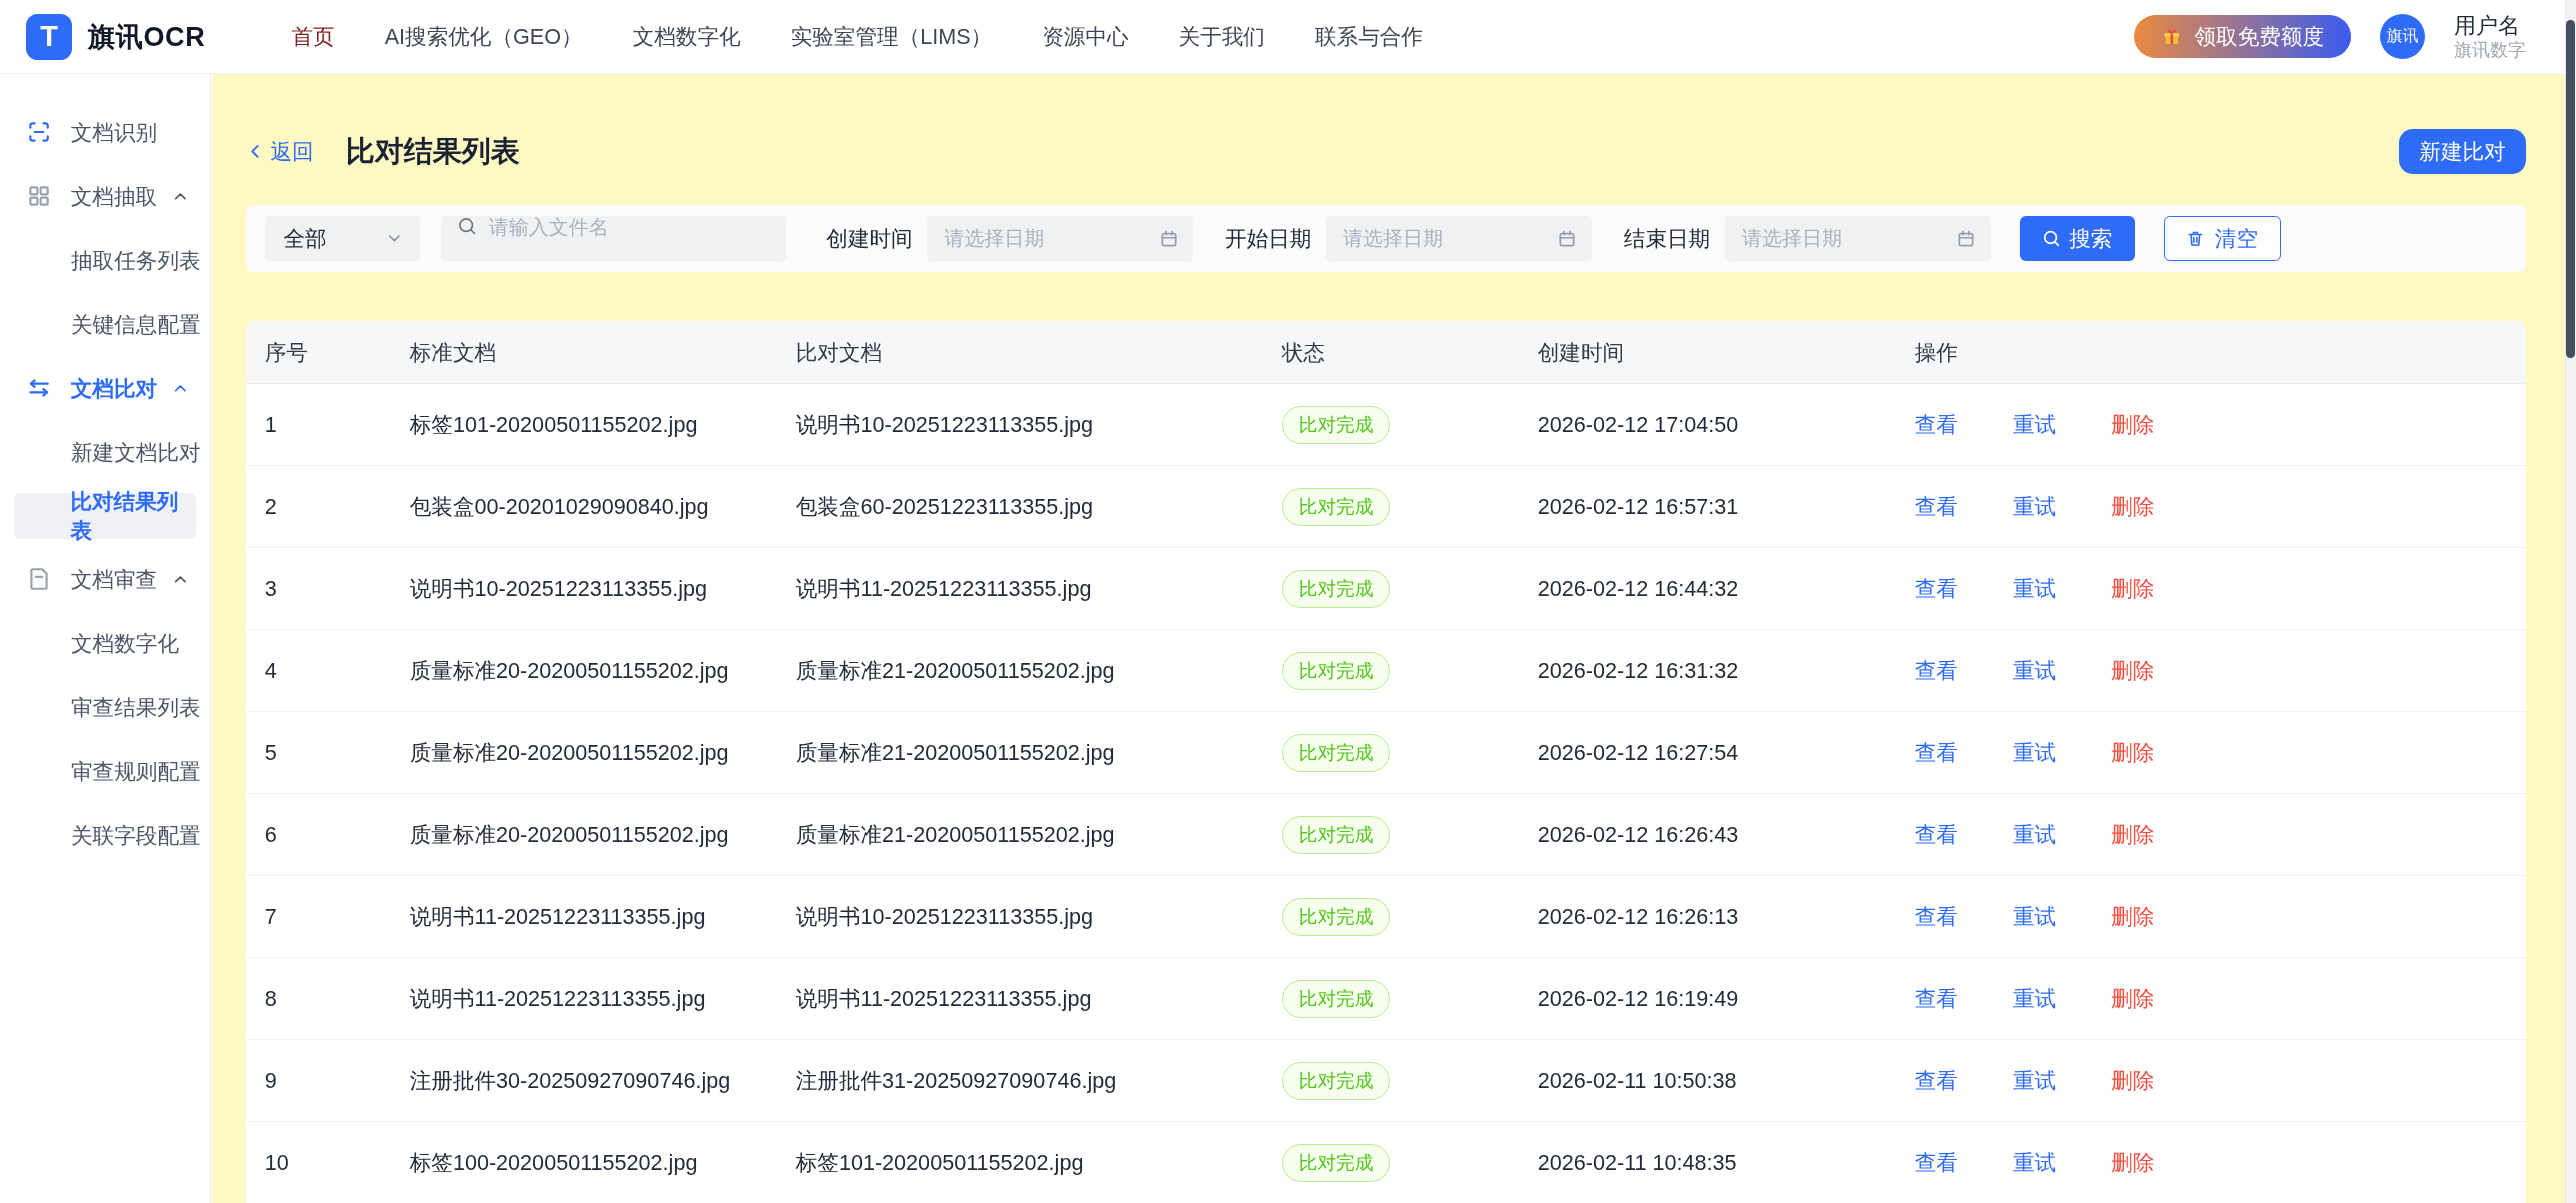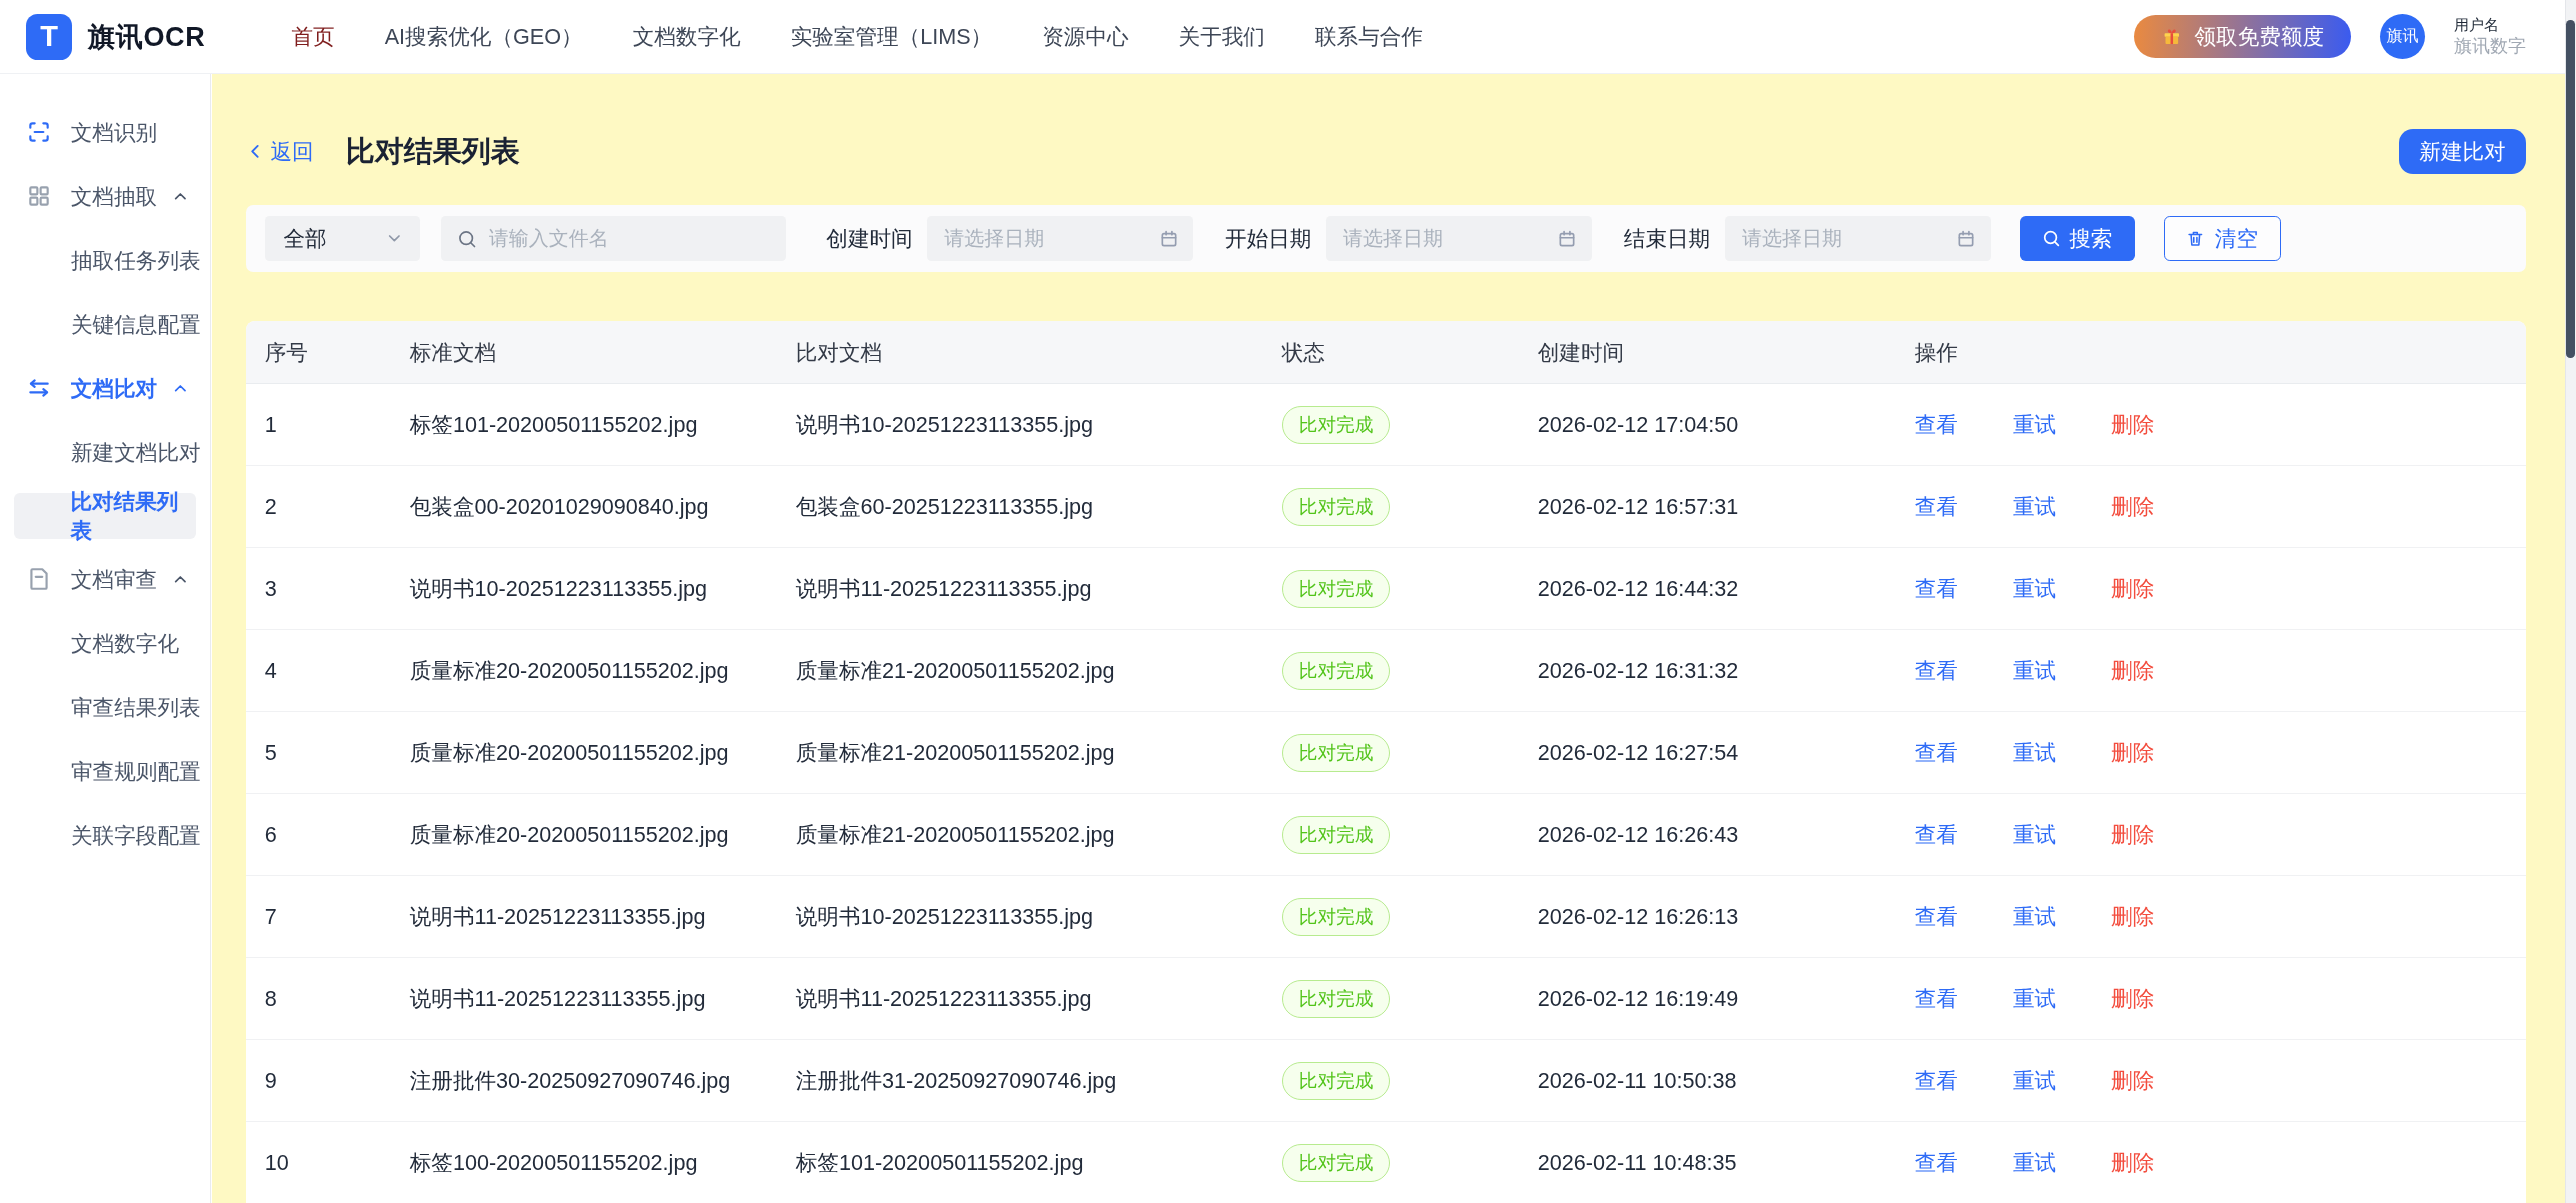--- a/index.html
+++ b/index.html
@@ -15,21 +15,21 @@
   .nav { display:flex; align-items:center; gap:50px; margin-left:86px; font-size:21.6px; color:#3d4656; }
   .nav-item { cursor:pointer; white-space:nowrap; }
   .nav-item.active { color:#7f1d1d; font-weight:500; }
   .topbar-right { margin-left:auto; margin-right:50px; display:flex; align-items:center; gap:29px; }
   .promo-btn { height:43px; padding:0 27px; border-radius:719px; border:none; cursor:pointer;
     background:linear-gradient(92deg,#ea8a40 0%,#3a5bf0 100%); color:#fff; font-size:21.6px;
     display:flex; align-items:center; gap:11.5px; font-family:inherit; }
   .avatar { width:45px; height:45px; border-radius:50%; background:#2e6bf6; color:#fff; font-size:16px;
     display:flex; align-items:center; justify-content:center; flex:none; cursor:pointer; }
   .user-meta { display:flex; flex-direction:column; line-height:1.25; }
-  .user-name { font-size:15px; color:#1f2937; font-weight:500; }
+  .user-name { font-size:22px; color:#1f2937; font-weight:500; }
   .user-org { font-size:18px; color:#a0a8b3; }
 
   
   .scroll-track { position:absolute; right:0; top:0; width:11.5px; height:1203px; background:#f2f3f5;
     border-left:0.7px solid #e4e6ea; z-index:20; }
   .scroll-thumb { position:absolute; right:1.4px; top:20px; width:8.6px; height:338px; border-radius:4.3px; background:#445062; }
 
   
   .sidebar { position:absolute; left:0; top:74px; width:211px; height:1129px; background:#fff;
     border-right:1.4px solid #e9ebef; padding-top:26px; }
@@ -49,21 +49,21 @@
   .page-title { font-size:29px; font-weight:700; color:#1a2233; margin-left:32px; }
   .new-btn { margin-left:auto; width:127px; height:45px; border:none; border-radius:14px; background:#2e6bf6;
     color:#fff; font-size:21.6px; cursor:pointer; font-family:inherit; }
 
   
   .filter-card { margin-top:31px; height:67px; border-radius:7.2px; background:#fbfbfc;
     display:flex; align-items:center; padding:0 18.7px; }
   .f-select { width:155px; height:45px; border-radius:4.3px; background:#f0f1f3; display:flex; align-items:center;
     padding:0 16px 0 18.7px; font-size:21.6px; color:#222b3a; cursor:pointer; }
   .f-select .sel-val { flex:1; }
-  .f-search { width:345px; height:45px; border-radius:4.3px; background:#f0f1f3; display:flex; align-items:center;
+  .f-search { width:345px; height:45px; border-radius:4.3px; background:#f0f1f3; display:flex; align-items:flex-start;
     padding:0 14.4px 0 16px; margin-left:21.6px; gap:11.5px; }
   .f-search input { flex:1; border:none; outline:none; background:transparent; font-size:20px; color:#222b3a; font-family:inherit; }
   .f-search input::placeholder { color:#aab2bd; }
   .f-label { font-size:21.6px; color:#222b3a; white-space:nowrap; }
   .ml55 { margin-left:40px; } .ml45 { margin-left:32px; }
   .f-date { width:266px; height:45px; border-radius:4.3px; background:#f0f1f3; display:flex; align-items:center;
     padding:0 14.4px 0 17.3px; margin-left:14.4px; cursor:pointer; }
   .f-date .ph { flex:1; font-size:20px; color:#aab2bd; }
   .btn-search { margin-left:29px; width:115px; height:45px; border:none; border-radius:5.8px; background:#2e6bf6;
     color:#fff; font-size:21.6px; display:flex; align-items:center; justify-content:center; gap:8.6px; cursor:pointer; font-family:inherit; }

